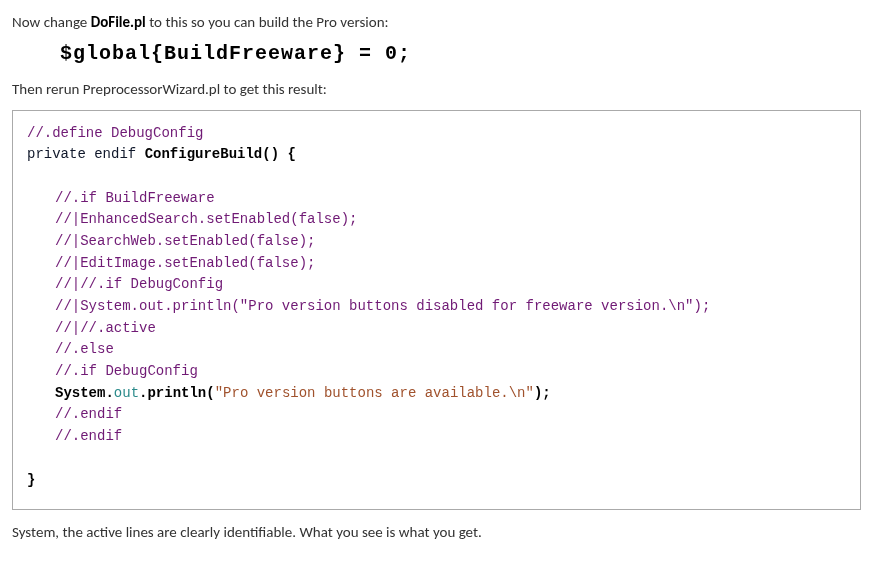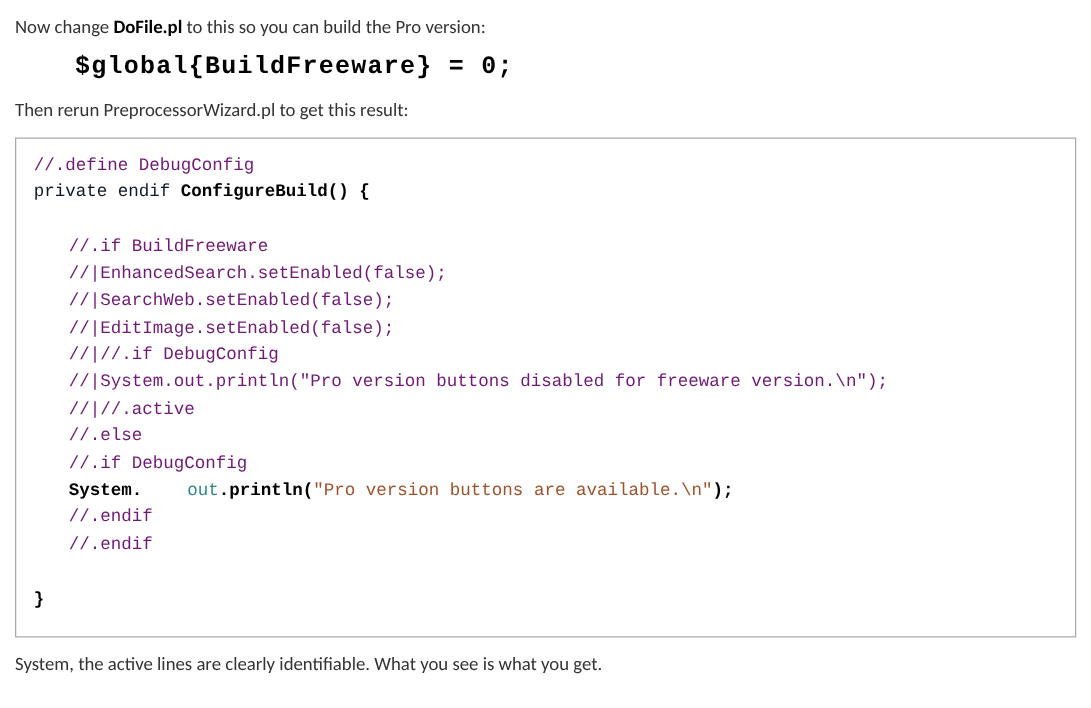--- a/index.html
+++ b/index.html
@@ -32,21 +32,21 @@
     font-size: 14px;
     line-height: 1.55;
     white-space: pre;
     color: #000;
     overflow: hidden;
     margin-bottom: 12px;
   }
   .c-green  { color: #701a75; }
   .c-blue   { color: #0f172a; font-weight: 400; }
   .c-black  { color: #000; font-weight: 700; }
-  .c-teal   { color: #2a8a8a; margin-left: 36px; }
+  .c-teal   { color: #2a8a8a; }
   .c-brown  { color: #a0522d; }
   .indent1 { padding-left: 28px; display: inline-block; }
 </style>
 </head>
 <body>
 
 <p class="para">
   <span>Now change </span><span class="bold">DoFile.pl</span><span> to this so you can build the Pro version:</span>
 </p>
 

